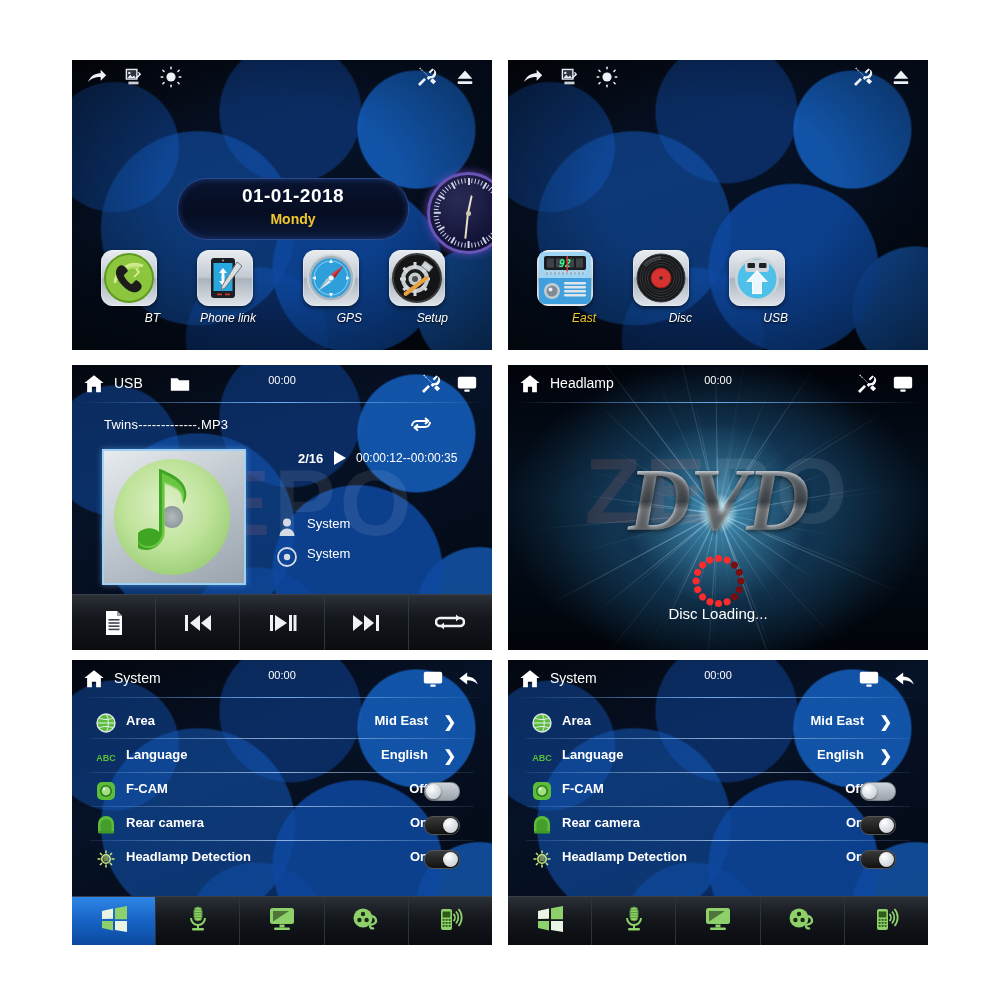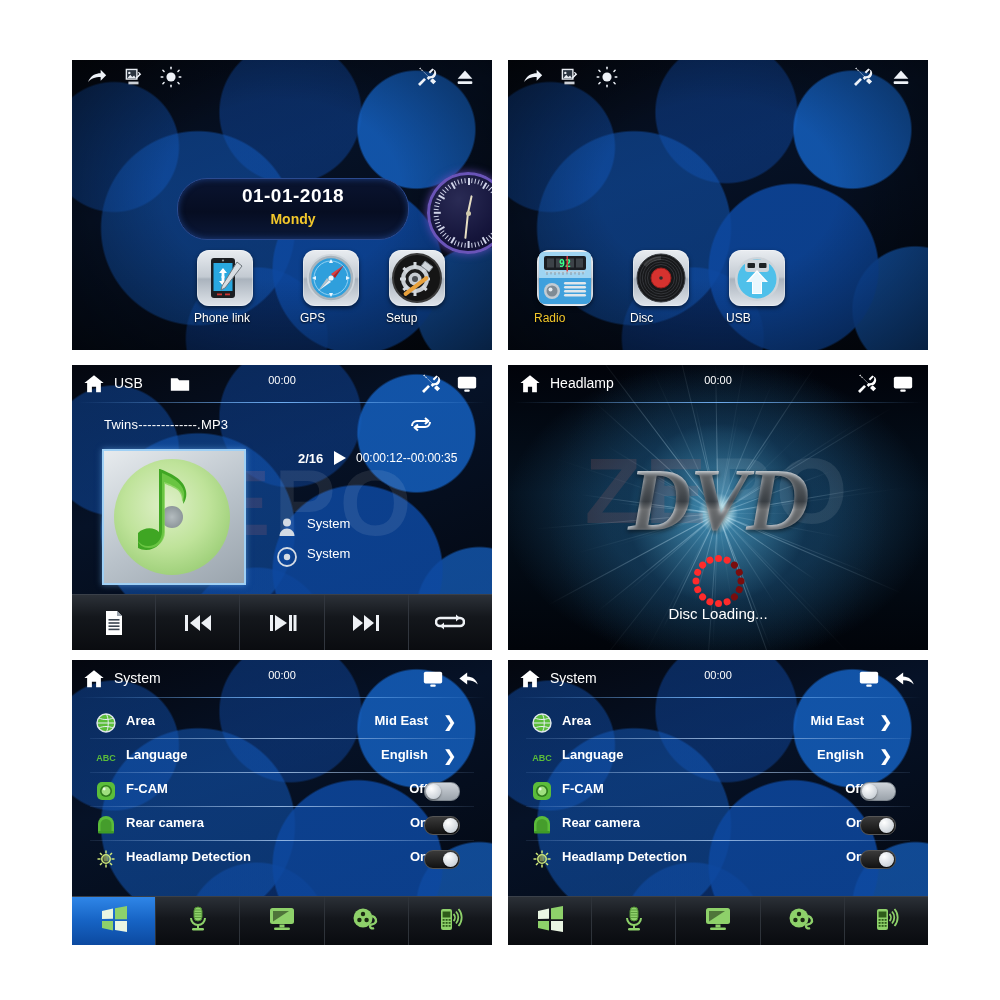--- a/index.html
+++ b/index.html
@@ -43,21 +43,21 @@
      background:radial-gradient(circle at 38% 32%,#2a2b55 0%,#14143a 60%,#0c0c28 100%);
      border:3px solid #6a54b8;box-shadow:0 0 8px rgba(110,80,200,.8);}
   .analog .tick{position:absolute;left:50%;top:3px;width:1px;height:5px;background:#cfd3e8;transform-origin:50% 35px;}
   .analog .hand{position:absolute;left:50%;bottom:50%;width:2px;background:#e7dfc4;transform-origin:50% 100%;border-radius:1px;}
   .analog .h-h{height:18px;transform:translateX(-50%) rotate(12deg);}
   .analog .h-m{height:26px;transform:translateX(-50%) rotate(186deg);}
   .analog .pin{position:absolute;left:50%;top:50%;width:5px;height:5px;margin:-2.5px 0 0 -2.5px;border-radius:50%;background:#cfc9ac;}
 
   
   .appgrid{position:absolute;left:0;right:0;bottom:4px;height:96px;}
-  .app{position:absolute;width:62px;text-align:left;}
+  .app{position:absolute;width:62px;text-align:right;font-style:italic;}
   .app .tile{width:56px;height:56px;margin:0 auto;border-radius:12px;position:relative;overflow:hidden;
      background:linear-gradient(180deg,#e9edf1 0%,#c3cad2 48%,#aab3bd 52%,#dfe4ea 100%);
      box-shadow:0 2px 4px rgba(0,0,0,.55), 0 0 0 1px rgba(255,255,255,.35) inset;}
   .app .lbl{margin-top:5px;color:#ffffff;font-size:12px;text-shadow:0 1px 2px rgba(0,0,0,.9);}
   .app .lbl.hl{color:#f2c72b;}
 
   
   .hdr{position:absolute;left:0;top:0;right:0;height:38px;}
   .hdr .line{position:absolute;left:6px;right:6px;bottom:0;height:1px;
      background:linear-gradient(90deg,rgba(60,120,210,0),rgba(120,185,255,.9),rgba(60,120,210,0));}
@@ -247,20 +247,31 @@
         <div class="tick" style="transform: rotate(318deg);"></div>
         <div class="tick" style="transform: rotate(324deg);"></div>
         <div class="tick" style="transform: rotate(330deg); height: 7px; width: 1.6px;"></div>
         <div class="tick" style="transform: rotate(336deg);"></div>
         <div class="tick" style="transform: rotate(342deg);"></div>
         <div class="tick" style="transform: rotate(348deg);"></div>
         <div class="tick" style="transform: rotate(354deg);"></div>
       </div>
 
   <div class="appgrid" id="apps-p1">
+        <div class="app" style="left: 26px; top: 0px;">
+          <div class="tile"><svg viewBox="0 0 56 56">
+              <circle cx="28" cy="28" r="24" fill="#8cc63f"></circle>
+              <circle cx="28" cy="28" r="24" fill="none" stroke="#5e9a1e" stroke-width="2"></circle>
+              <path d="M18 30a14 14 0 0 1 20-12" fill="none" stroke="#b9e06a" stroke-width="4"></path>
+              <path d="M14 33a20 20 0 0 1 28-17" fill="none" stroke="#cdeb8c" stroke-width="3"></path>
+              <path d="M17 17c4-4 8 0 10 4l-4 4c-1 1 6 10 8 9l4-4c4 2 8 6 4 10-5 5-12 1-17-4s-10-13-5-19z" fill="#1c1c1c"></path>
+              <path d="M33 27l5-5-3-3m3 3l-3 3" stroke="#e6ef9a" stroke-width="1.6" fill="none"></path>
+            </svg></div>
+          <div class="lbl">BT</div>
+        </div>
         <div class="app" style="left: 122px; top: 0px;">
           <div class="tile"><svg viewBox="0 0 56 56">
               <rect x="14" y="8" width="24" height="40" rx="3" fill="#1b1e22"></rect>
               <rect x="16.5" y="13" width="19" height="28" fill="#29a8e0"></rect>
               <circle cx="26" cy="10.5" r="1.1" fill="#8e979e"></circle>
               <rect x="20" y="43.5" width="5" height="1.8" fill="#c33"></rect>
               <rect x="28" y="43.5" width="5" height="1.8" fill="#c33"></rect>
               <path d="M26 18l4 5h-2.6v5h-2.8v-5H22z" fill="#fff"></path>
               <path d="M26 36l-4-5h2.6v-5h2.8v5H30z" fill="#fff"></path>
               <path d="M40 12l5 4-17 22-4 2 1-4z" fill="#d8dde2" stroke="#6d757c" stroke-width="1"></path>
@@ -384,21 +395,21 @@
               <circle cx="15" cy="41" r="8" fill="#c4ccd3"></circle>
               <circle cx="15" cy="41" r="5.5" fill="#7f8b95"></circle>
               <circle cx="13.5" cy="39.5" r="2" fill="#e6ecf1"></circle>
               <g fill="#dfe6eb">
                 <rect x="27" y="32" width="22" height="2.6" rx="1.3"></rect>
                 <rect x="27" y="36" width="22" height="2.6" rx="1.3"></rect>
                 <rect x="27" y="40" width="22" height="2.6" rx="1.3"></rect>
                 <rect x="27" y="44" width="22" height="2.6" rx="1.3"></rect>
               </g>
             </svg></div>
-          <div class="lbl hl">Radio</div>
+          <div class="lbl hl">East</div>
         </div>
         <div class="app" style="left: 122px; top: 0px;">
           <div class="tile"><svg viewBox="0 0 56 56">
               <circle cx="28" cy="28" r="24" fill="#17181a"></circle>
               <circle cx="28" cy="28" r="24" fill="none" stroke="#3a3d42" stroke-width="1"></circle>
               <g fill="none" stroke="#3b3e43" stroke-width="0.8">
                 <circle cx="28" cy="28" r="21"></circle>
                 <circle cx="28" cy="28" r="18.5"></circle>
                 <circle cx="28" cy="28" r="16"></circle>
                 <circle cx="28" cy="28" r="13.5"></circle>

